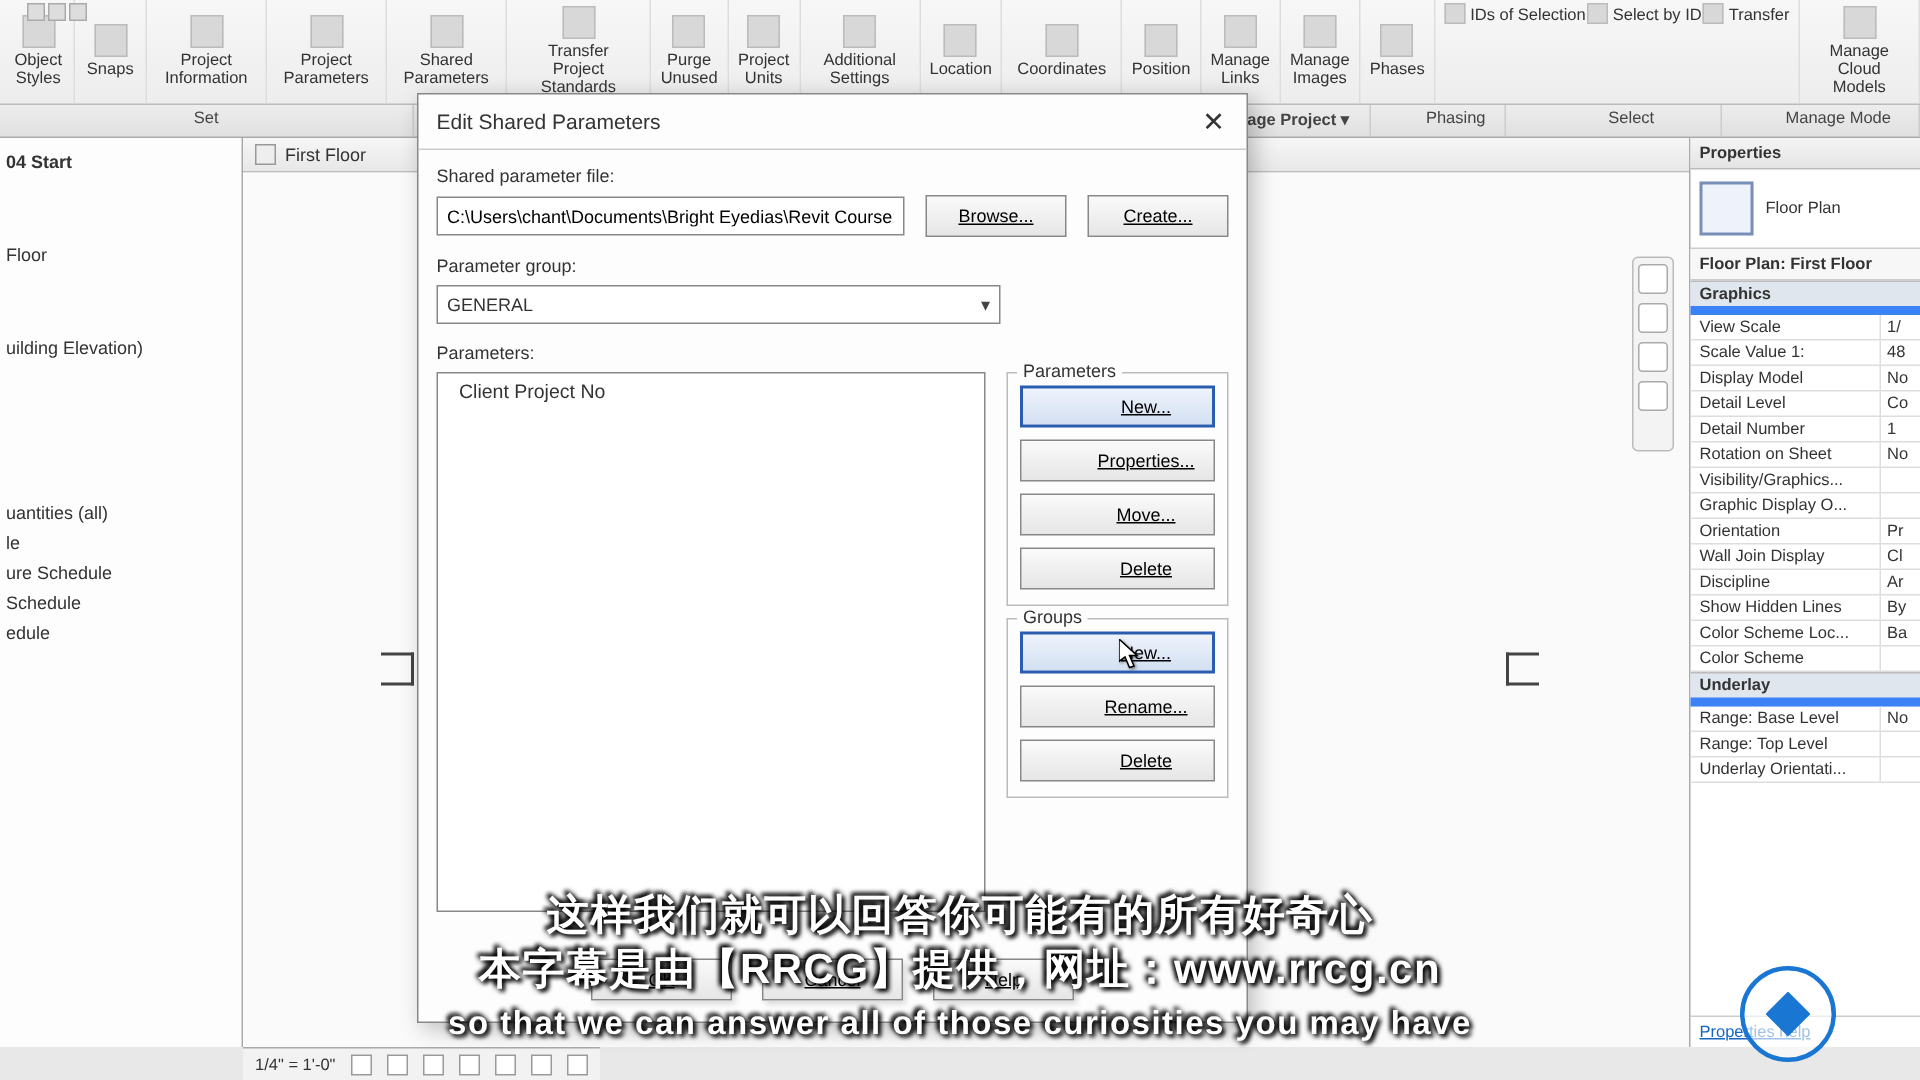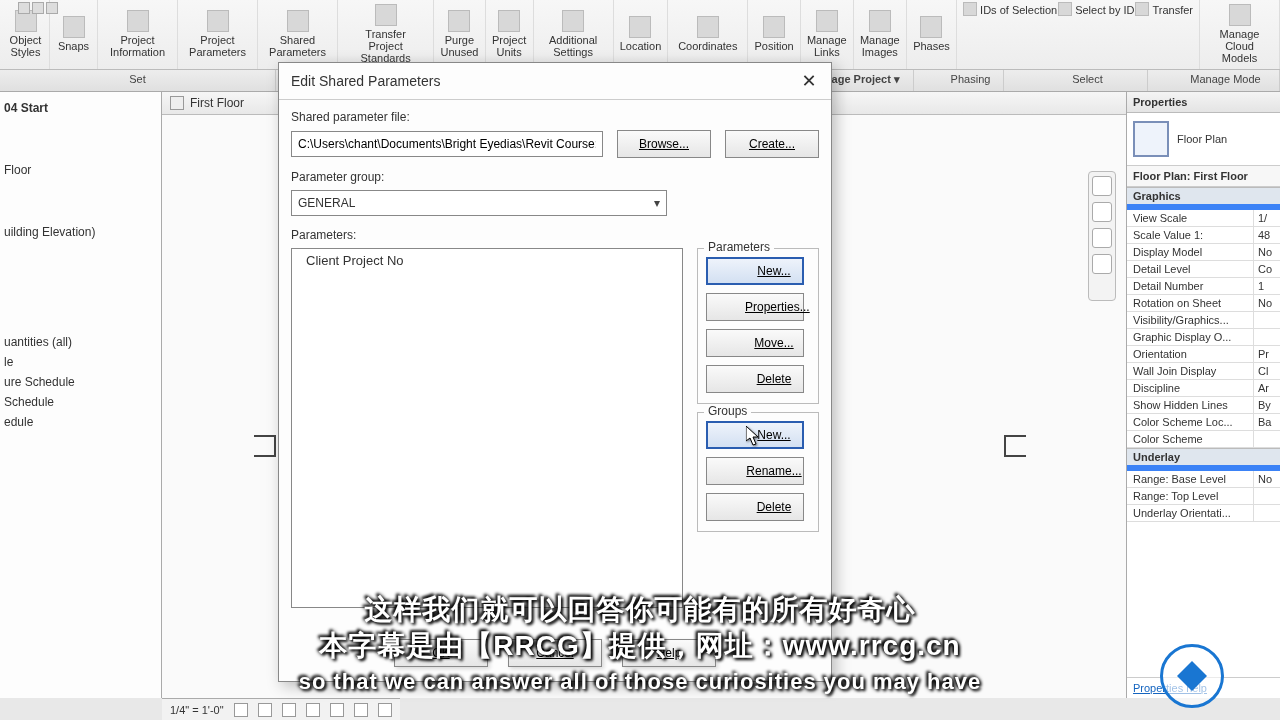--- a/index.html
+++ b/index.html
@@ -53,21 +53,21 @@
 .dlg-row { display: flex; gap: 14px; align-items: center; }
 .dlg-input { flex: 1; height: 26px; padding: 2px 6px; border: 1px solid #888; background: #fff; font-size: 12px; }
 .dlg-btn { width: 96px; height: 28px; border: 1px solid #888; background: linear-gradient(#fafafa,#e6e6e6); font-size: 12px; cursor: pointer; text-decoration: underline; }
 .dlg-select { width: 376px; height: 26px; border: 1px solid #888; background: #fff; font-size: 12px; padding: 2px 6px; display: flex; justify-content: space-between; align-items: center; }
 .dlg-select-arrow::after { content: "▾"; font-size: 12px; color: #444; }
 .dlg-lower { display: flex; gap: 14px; flex: 1; }
 .dlg-list { width: 392px; height: 360px; border: 1px solid #888; background: #fff; padding: 4px 14px; font-size: 13px; }
 .dlg-side { flex: 1; display: flex; flex-direction: column; gap: 8px; }
 .dlg-group { border: 1px solid #bbb; padding: 8px 8px 10px 8px; position: relative; display: flex; flex-direction: column; gap: 8px; }
 .dlg-group-title { position: absolute; top: -9px; left: 6px; background: #fdfdfd; padding: 0 4px; font-size: 12px; }
-.dlg-side .dlg-btn { width: 98px; height: 28px; padding-left: 38px; }
+.dlg-side .dlg-btn { width: 130px; height: 28px; padding-left: 38px; }
 .dlg-btn.primary { border: 2px solid #2a5db0; background: linear-gradient(#eef3fb,#d3e0f2); }
 .dlg-footer { display: flex; justify-content: center; gap: 20px; padding: 10px 12px 14px 12px; }
 .dlg-footer .dlg-btn { width: 94px; box-shadow: 2px 2px 4px rgba(0,0,0,.15); }
 
 
 .status { position: absolute; left: 162px; bottom: 0; height: 22px; background: #f2f2f2; border-top: 1px solid #aaa; display: flex; align-items: center; gap: 10px; padding: 0 8px; font-size: 11px; }
 .status-icon { width: 14px; height: 14px; border: 1px solid #999; background: #fff; }
 
 
 .subs { position: absolute; left: 0; right: 0; bottom: 20px; text-align: center; pointer-events: none; }

